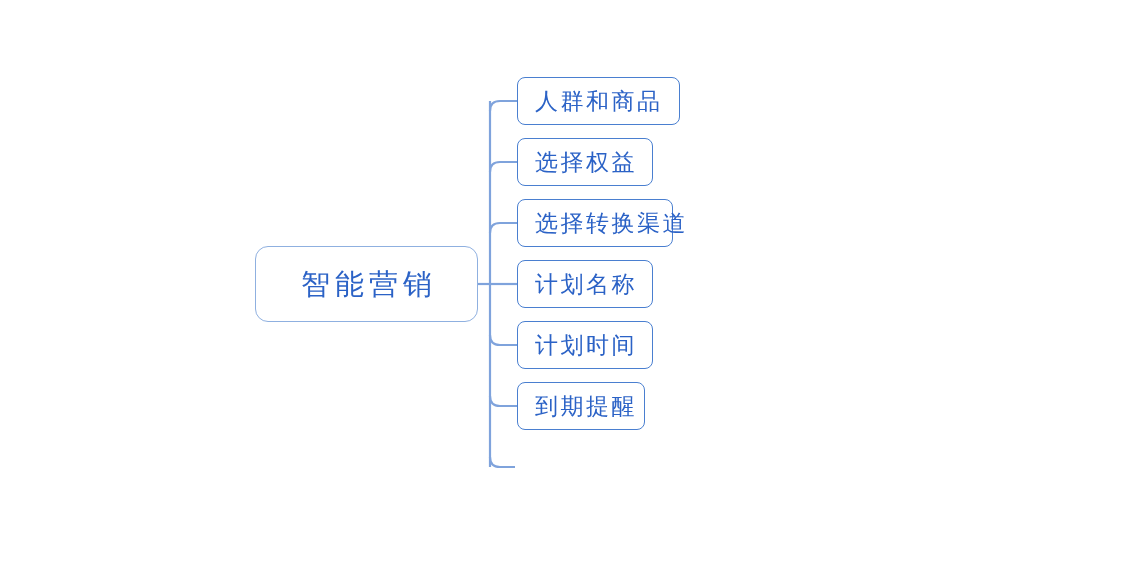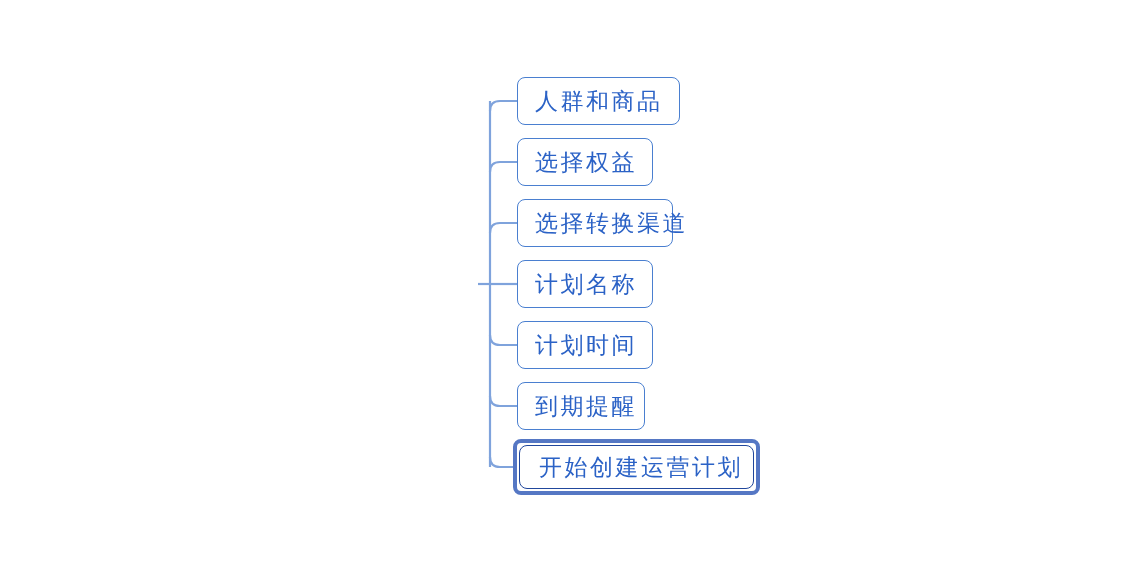--- a/index.html
+++ b/index.html
@@ -117,20 +117,23 @@
       <path d="M490,284 L517,284"></path>
 
       <path d="M490,335 Q490,345 500,345 L517,345"></path>
 
       <path d="M490,396 Q490,406 500,406 L517,406"></path>
 
       <path d="M490,457 Q490,467 500,467 L515,467"></path>
     </g>
   </svg>
 
+  <div class="root-node">
+    <span class="root-label">智能营销</span>
+  </div>
 
   <div class="child-node" style="top: 77px; width: 163px;">
     <span class="child-label">人群和商品</span>
   </div>
 
   <div class="child-node" style="top: 138px; width: 136px;">
     <span class="child-label">选择权益</span>
   </div>
 
   <div class="child-node" style="top: 199px; width: 156px;">
@@ -142,19 +145,14 @@
   </div>
 
   <div class="child-node" style="top: 260px; width: 136px;">
     <span class="child-label">计划名称</span>
   </div>
 
   <div class="child-node" style="top: 382px; width: 128px;">
     <span class="child-label">到期提醒</span>
   </div>
 
-  <div class="child-node selected" style="top: 439px; width: 247px;">
-    <div class="inner-frame">
-      <span class="child-label">开始创建运营计划</span>
-    </div>
-  </div>
 
 </div>
 
 </body></html>

